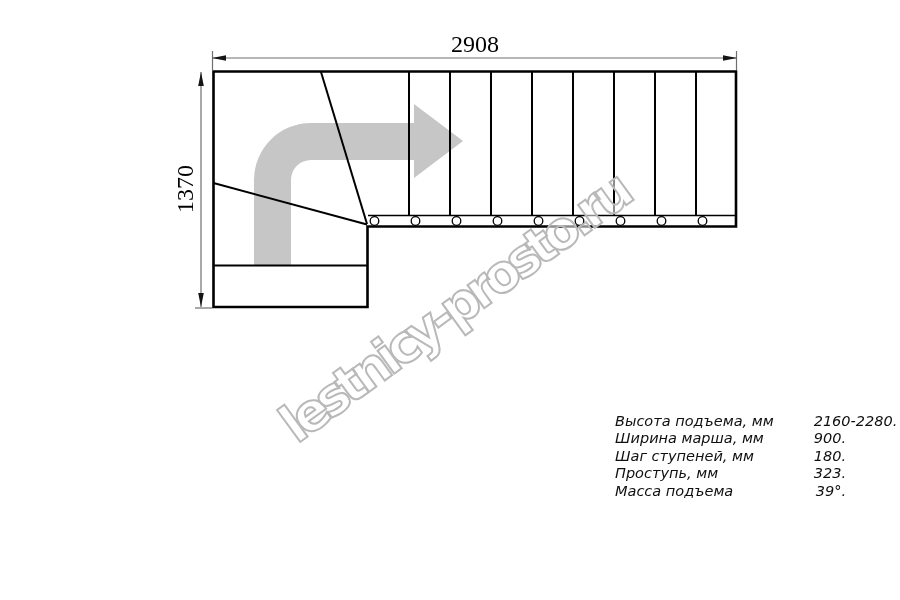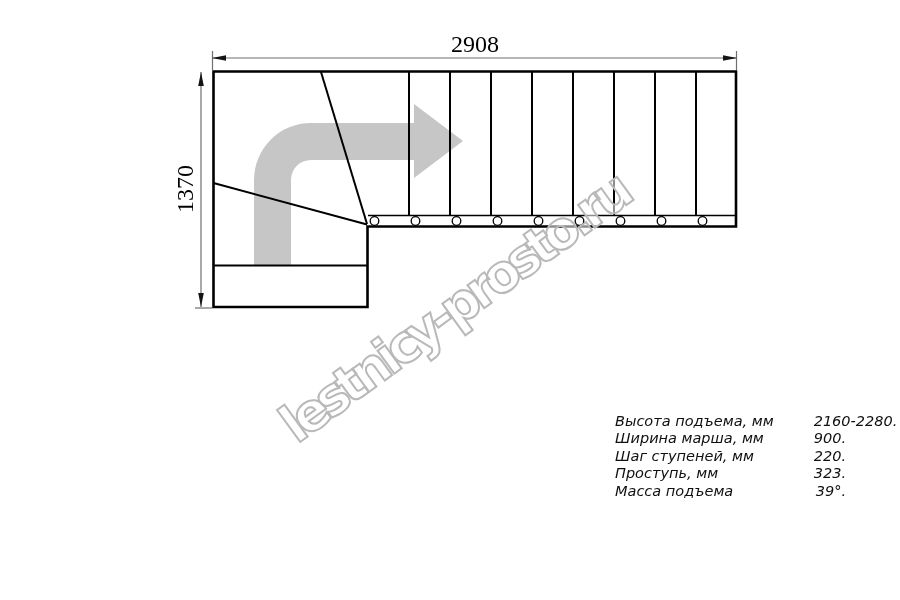--- a/index.html
+++ b/index.html
@@ -112,21 +112,21 @@
     <div class="spec-row">
       <span class="spec-label">Высота подъема, мм</span>
       <span class="spec-value">2160-2280.</span>
     </div>
     <div class="spec-row">
       <span class="spec-label">Ширина марша, мм</span>
       <span class="spec-value">900.</span>
     </div>
     <div class="spec-row">
       <span class="spec-label">Шаг ступеней, мм</span>
-      <span class="spec-value">220.</span>
+      <span class="spec-value">180.</span>
     </div>
     <div class="spec-row">
       <span class="spec-label">Проступь, мм</span>
       <span class="spec-value">323.</span>
     </div>
     <div class="spec-row">
       <span class="spec-label">Масса подъема</span>
       <span class="spec-value">39°.</span>
     </div>
   </div>

